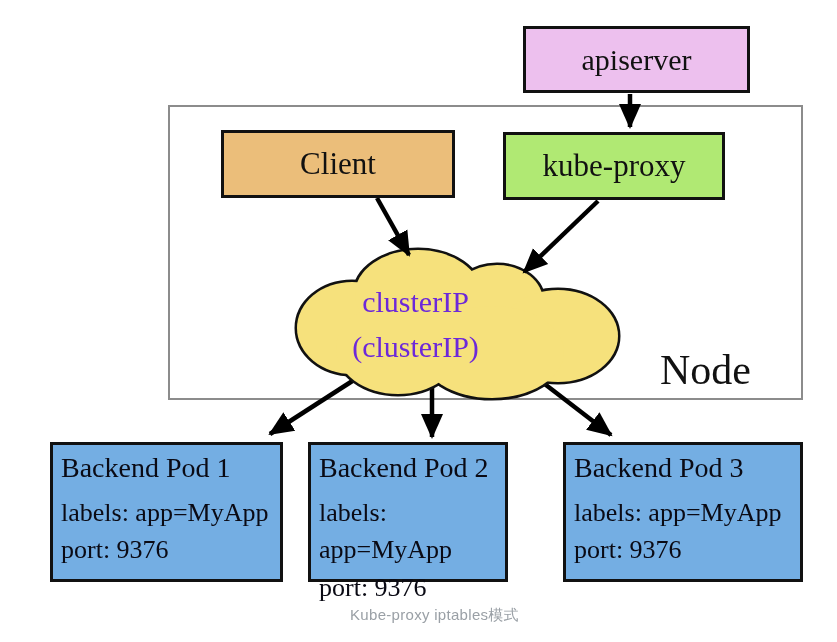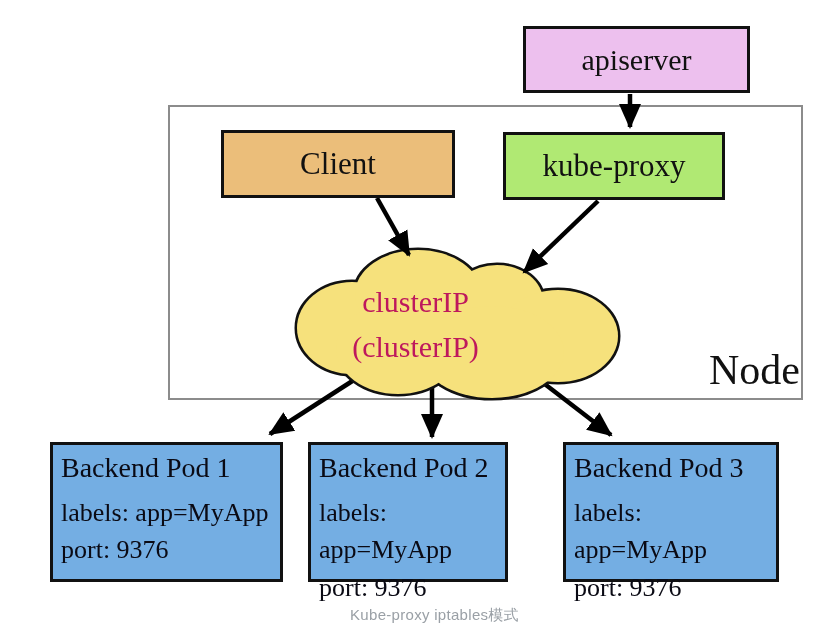--- a/index.html
+++ b/index.html
@@ -28,40 +28,40 @@
     z-index: 3;
   }
   .apiserver { left: 523px; top: 26px; width: 227px; height: 67px;
     background: var(--apiserver_fill, #edc0ee); font-size: 30px; }
   .client { left: 221px; top: 130px; width: 234px; height: 68px;
     background: var(--client_fill, #ebbe7a); font-size: 31px; }
   .kube-proxy { left: 503px; top: 132px; width: 222px; height: 68px;
     background: var(--kube_proxy_fill, #b0e973); font-size: 31px; }
   .cloud-text {
     left: 313px; width: 205px; text-align: center;
-    font-size: 30px; color: #be185d; z-index: 3;
+    font-size: 30px; color: #6d28d9; z-index: 3;
   }
   .cloud-line1 { top: 285px; }
   .cloud-line2 { top: 330px; }
   .node-label {
     left: 660px; top: 346px; width: 140px; height: 52px;
-    text-align: right; font-size: 42px; color: #111111; z-index: 3;
+    text-align: left; font-size: 42px; color: #111111; z-index: 3;
   }
   .pod {
     box-sizing: border-box;
     top: 442px; height: 140px;
     background: var(--pod_fill, #74aee3);
     border: 3px solid var(--border_black, #111111);
     color: #0a0a14;
     padding: 6px 0 0 8px;
     z-index: 3;
   }
   .pod-1 { left: 50px;  width: 233px; }
   .pod-2 { left: 308px; width: 200px; }
-  .pod-3 { left: 563px; width: 216px; }
+  .pod-3 { left: 563px; width: 240px; }
   .pod-title { font-size: 28px; line-height: 1.2; margin-bottom: 9px; }
   .pod-line  { font-size: 26px; line-height: 1.45; }
   .caption {
     left: 16px; top: 606px; width: 837px; text-align: center;
     font-family: "Liberation Sans", "DejaVu Sans", sans-serif;
     font-size: 15px; letter-spacing: 0.3px;
     color: var(--caption_color, #9aa0a6);
     z-index: 3;
   }
 </style>

